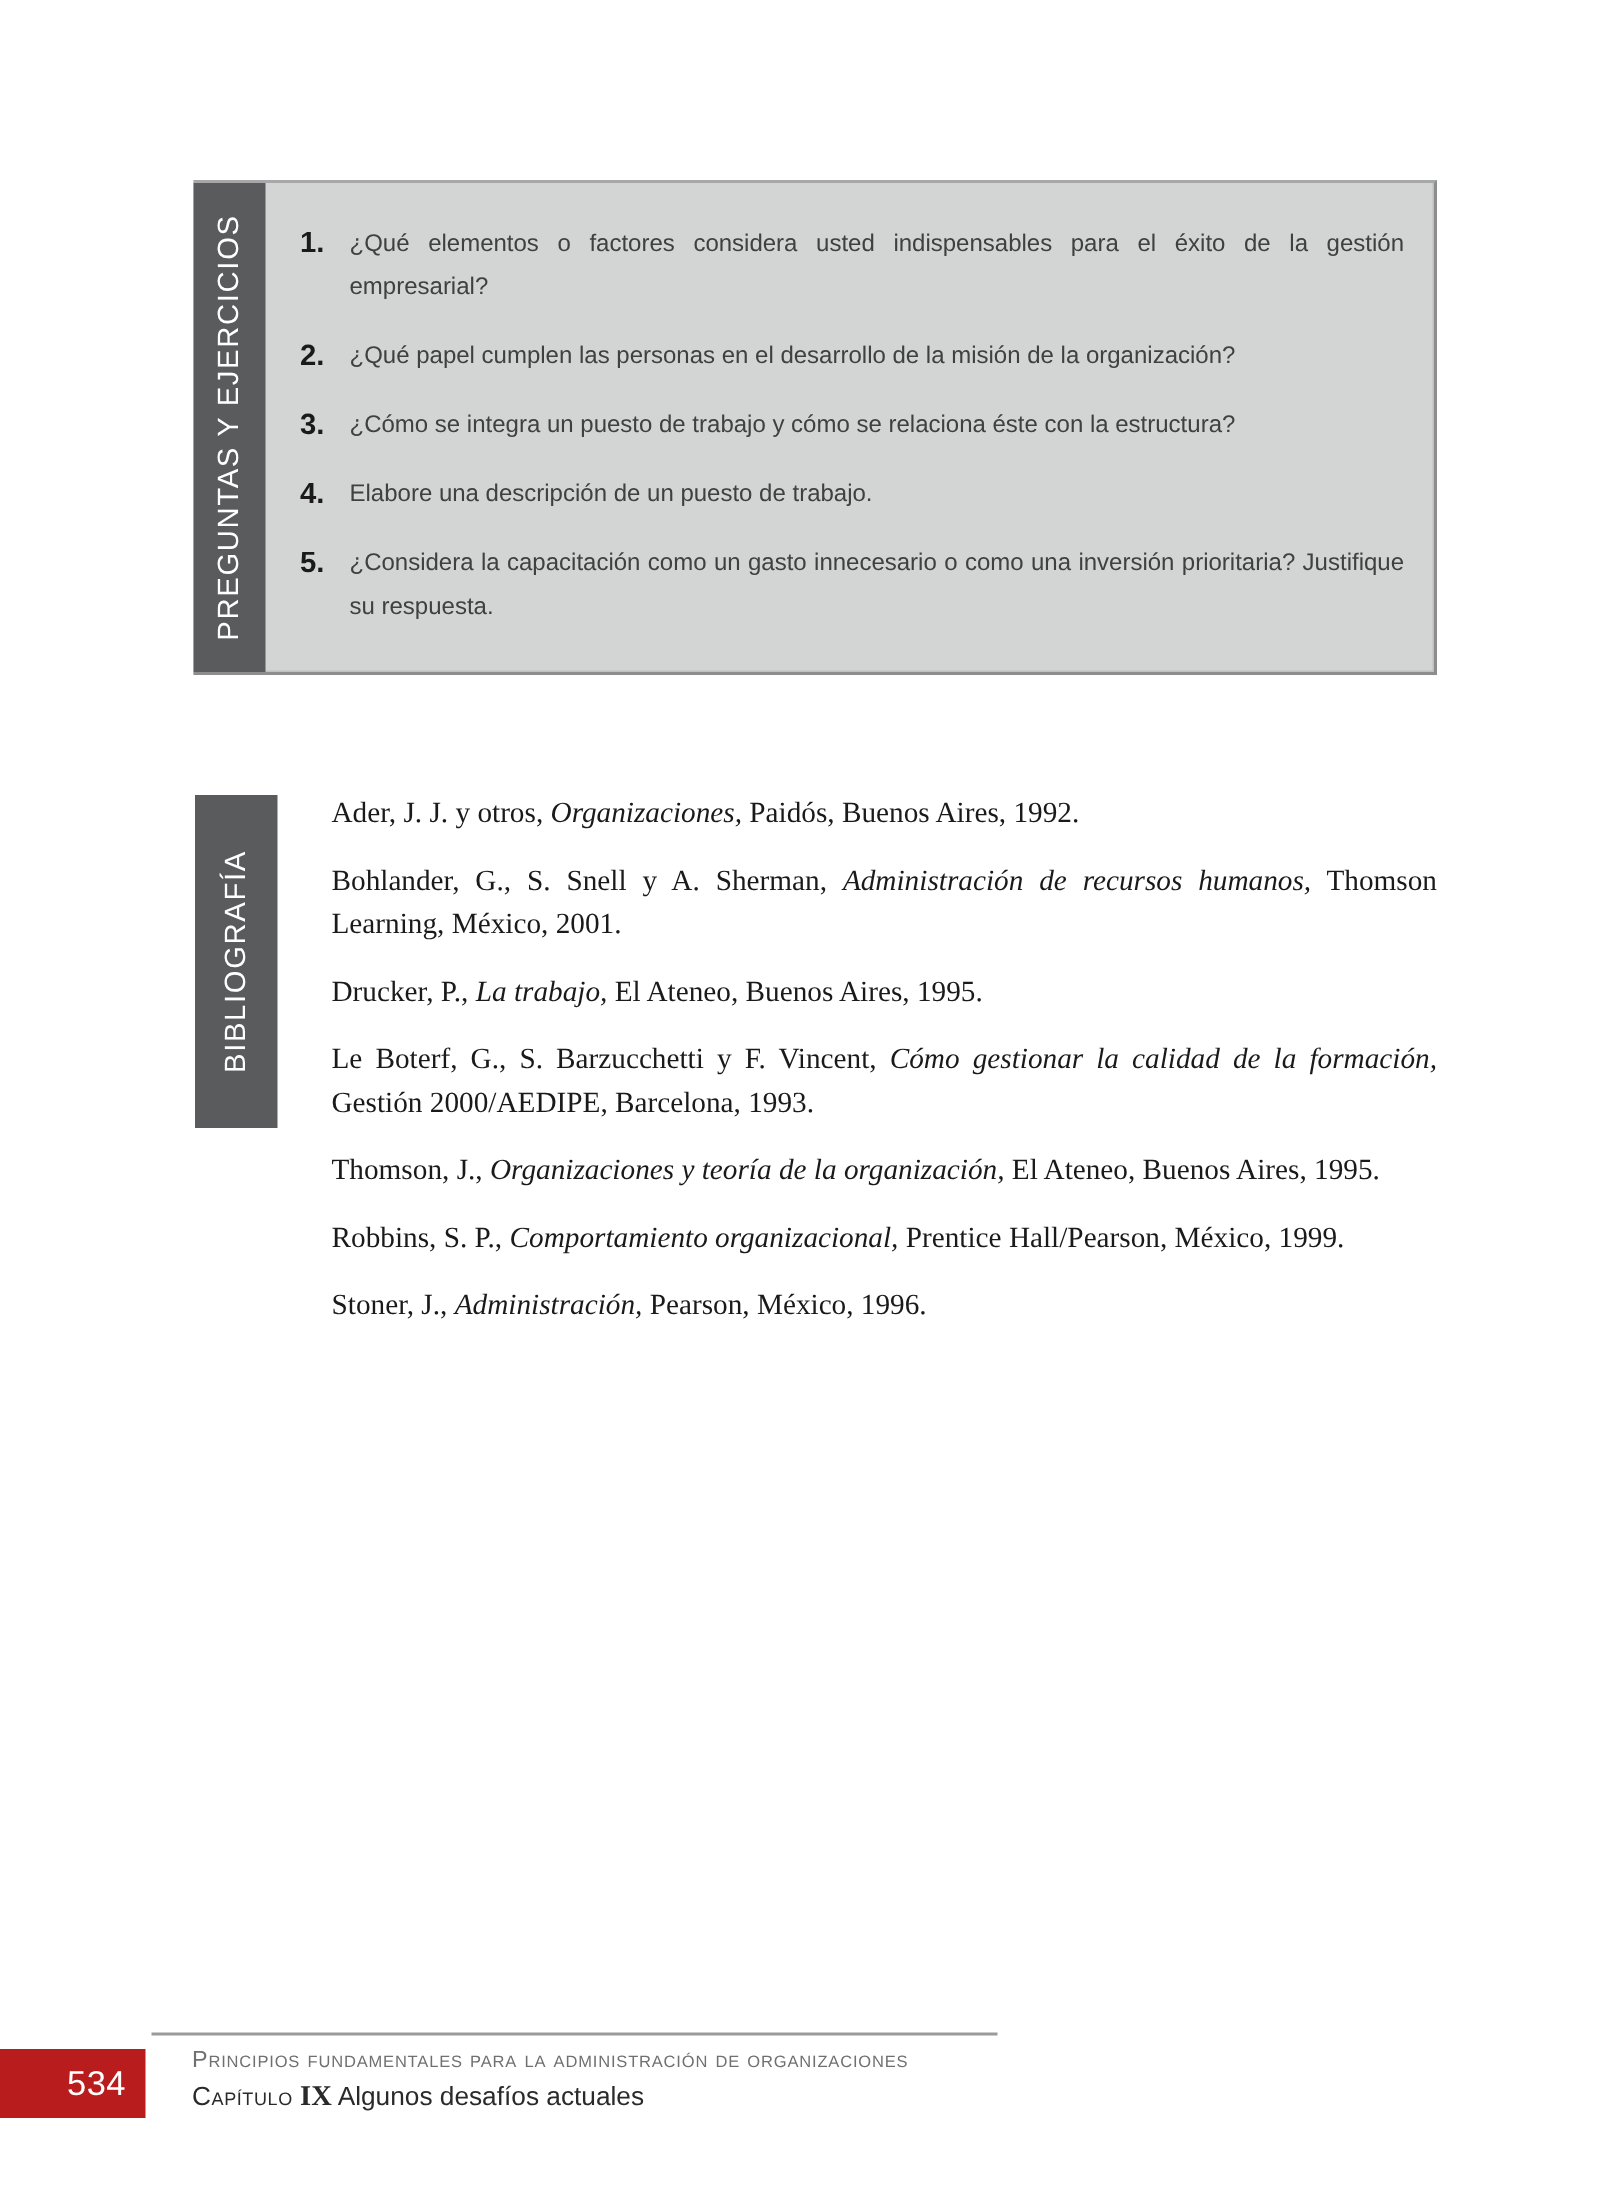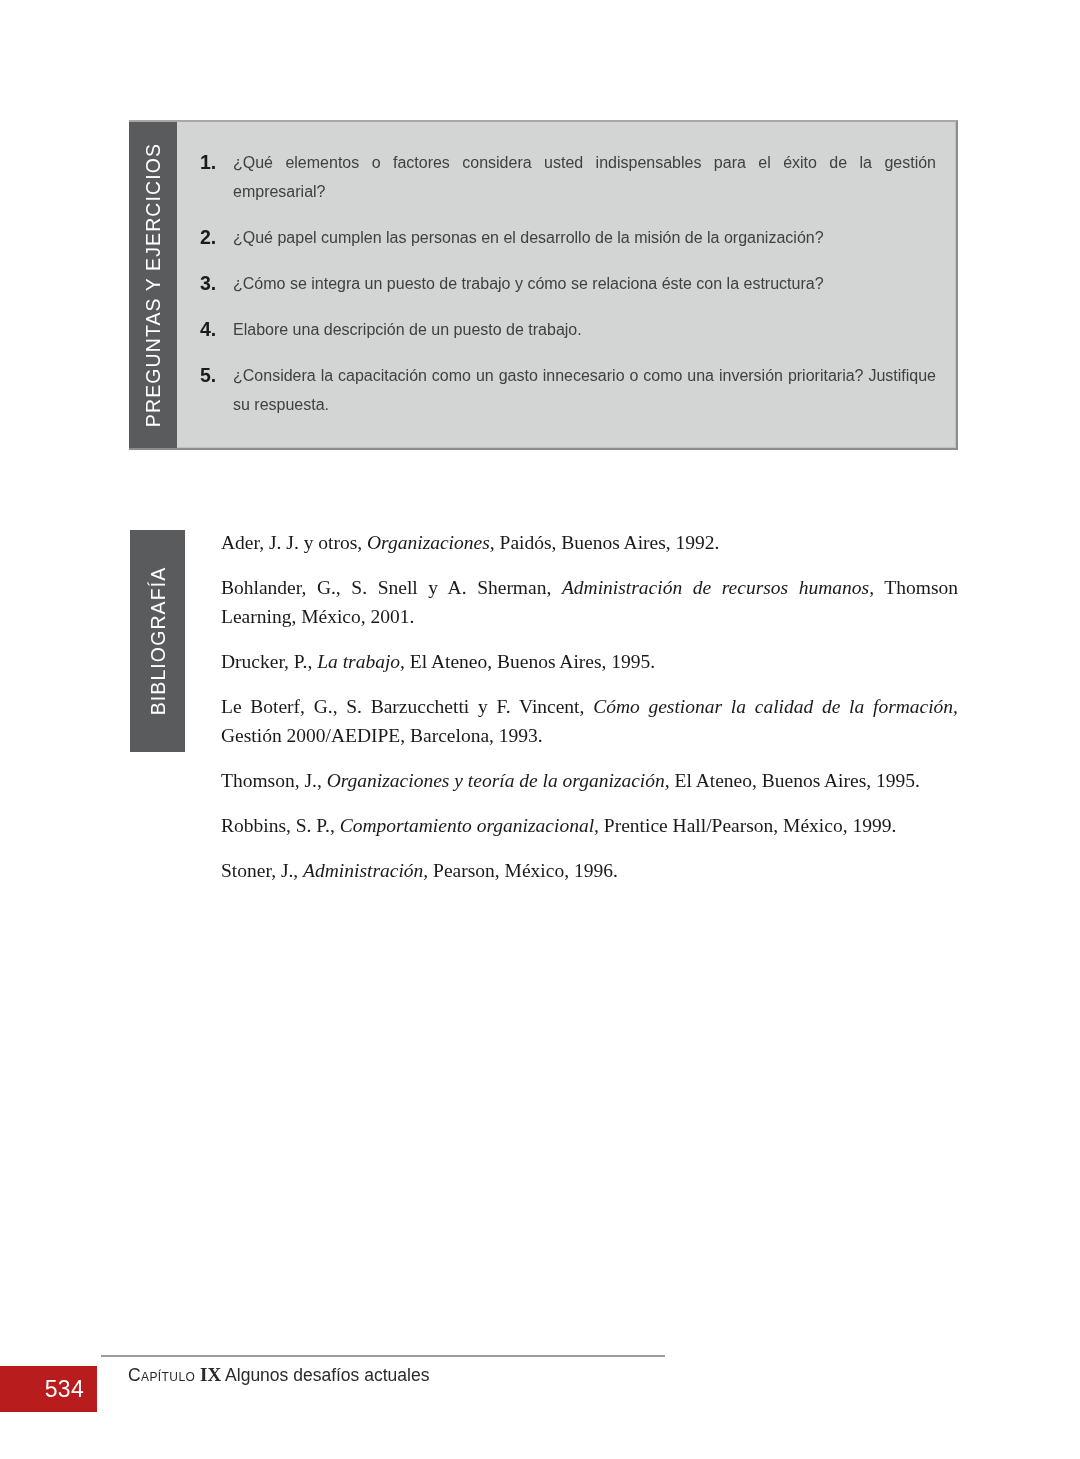--- a/index.html
+++ b/index.html
@@ -228,14 +228,15 @@
   </div>
 </div>
 
 <div class="footer-rule"></div>
 
 <div class="page-num-block">
   <span class="page-num">534</span>
 </div>
 
 <div class="footer-text">
+  <div class="footer-line1">Principios fundamentales para la administración de organizaciones</div>
   <div class="footer-line2"><span class="cap">Capítulo</span> <span class="rn">IX</span> <span class="rest">Algunos desafíos actuales</span></div>
 </div>
 
 </body></html>

